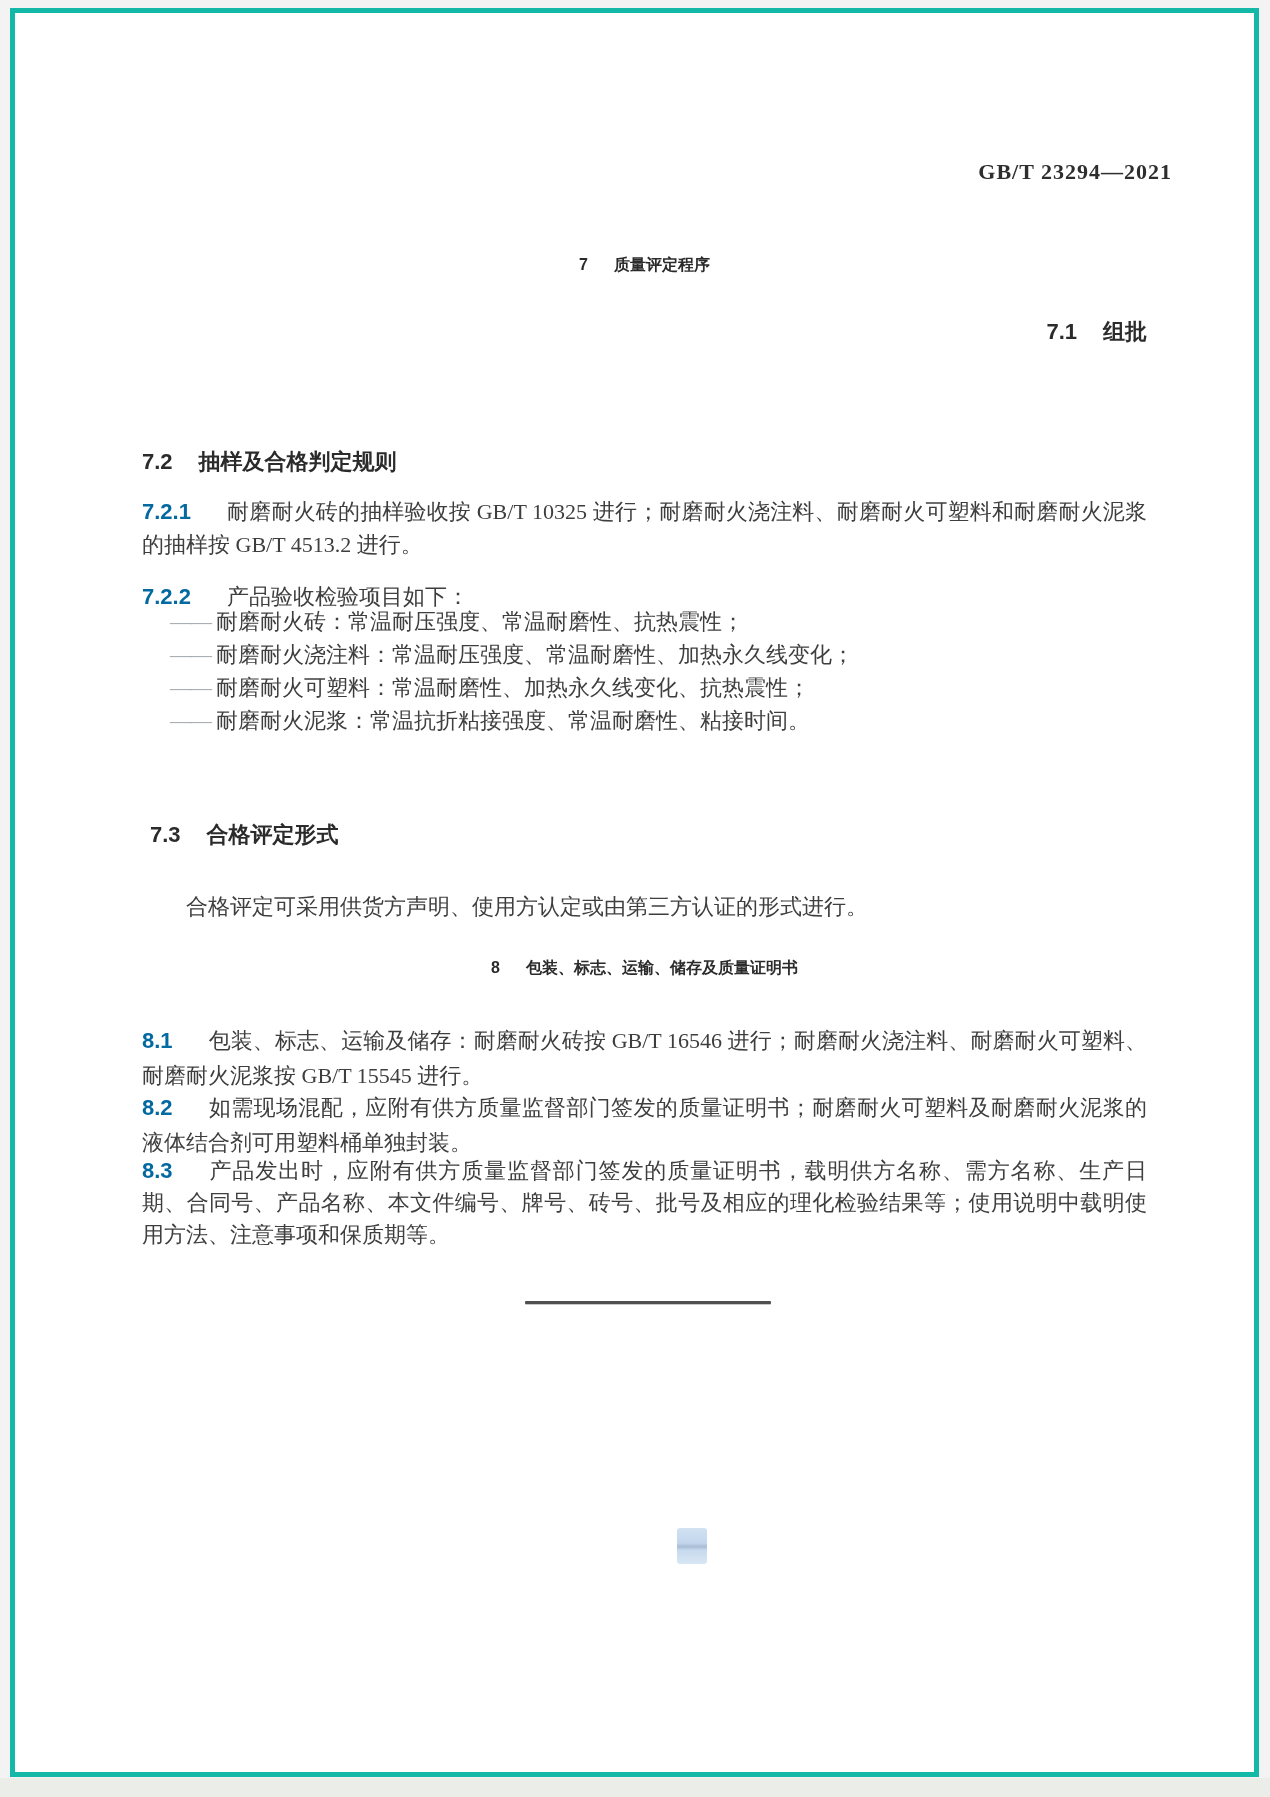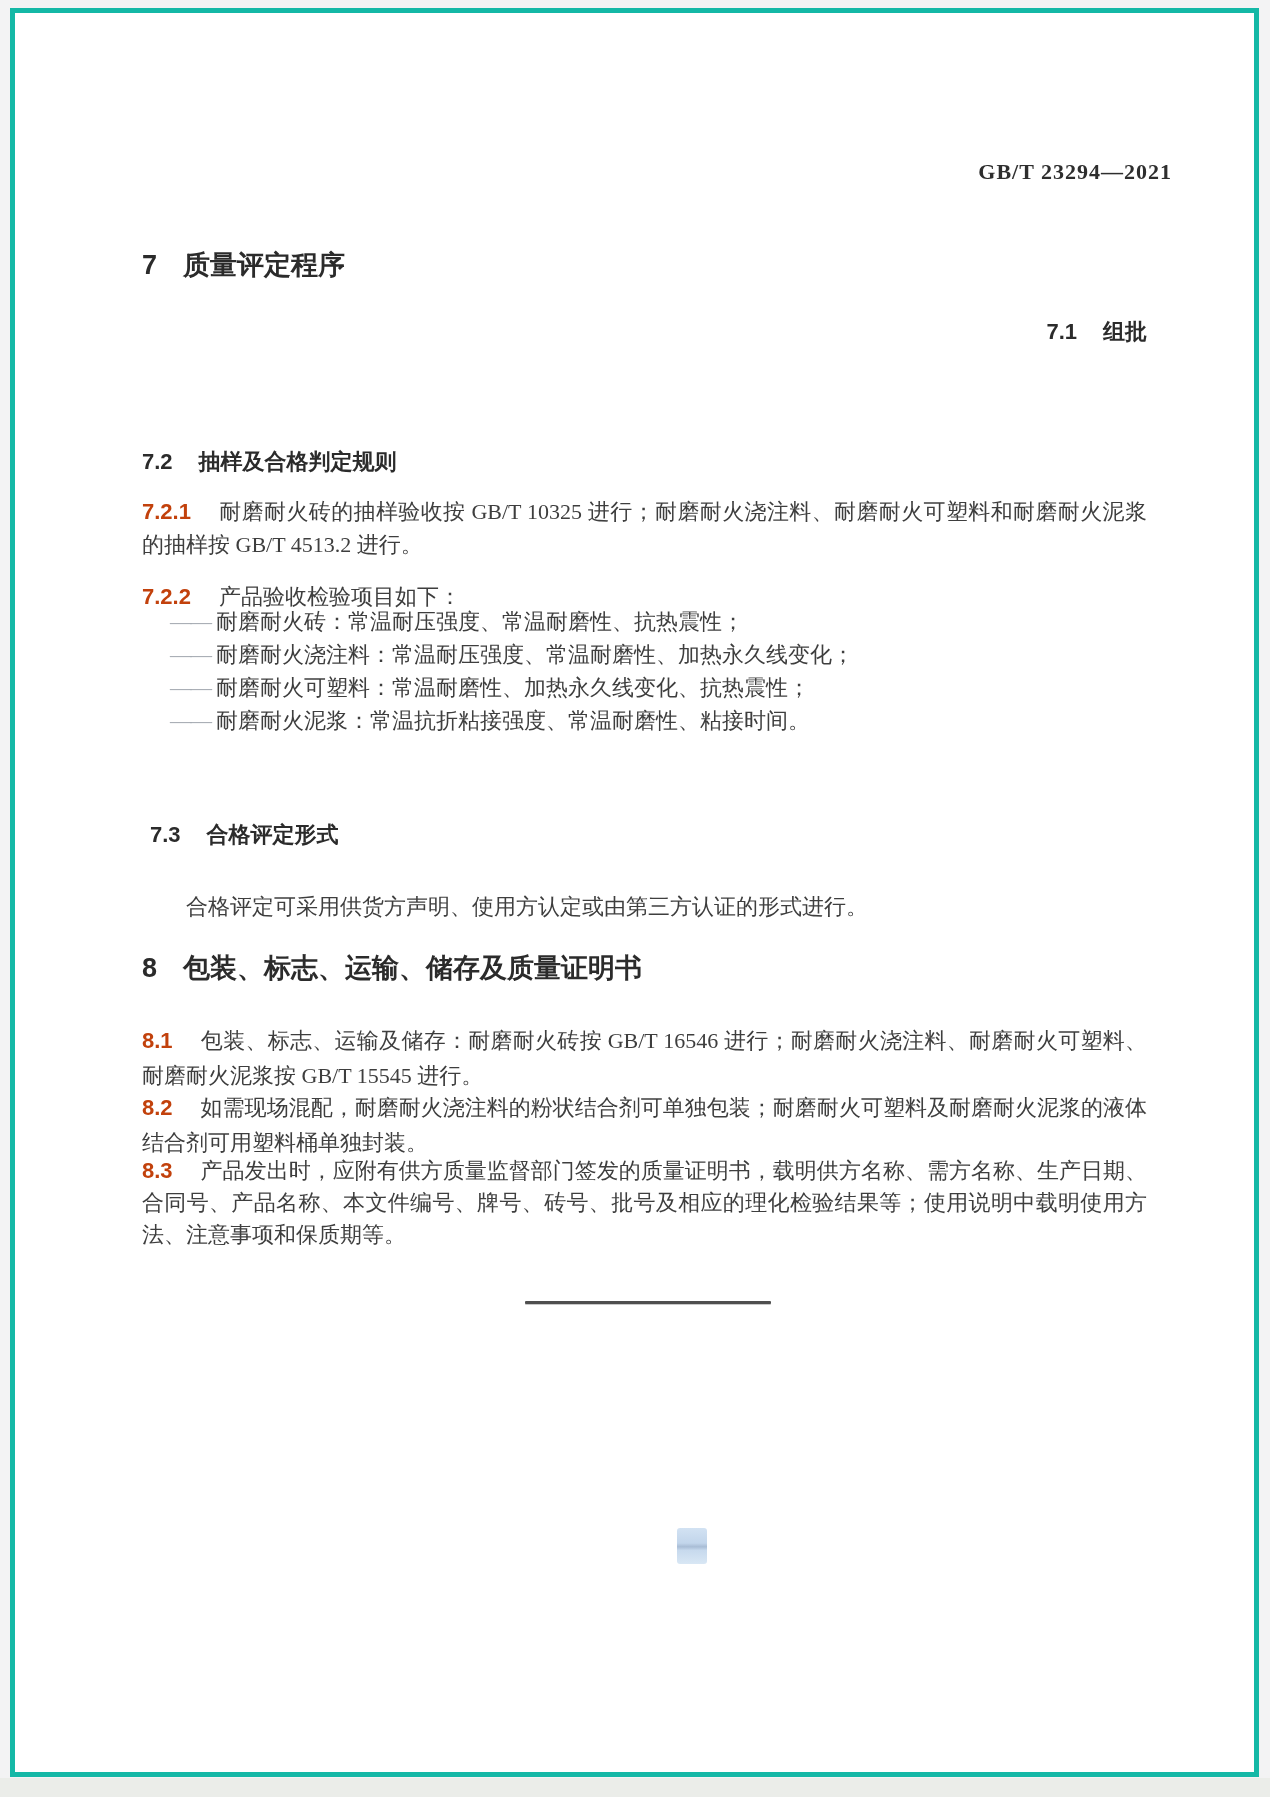--- a/index.html
+++ b/index.html
@@ -30,32 +30,32 @@
     font-family:"Liberation Serif","DejaVu Serif",serif;
     font-weight:700; font-size:22px; color:#2e2e2e;
     letter-spacing:1px;
   }
 
   .heading {
     font-family:"Liberation Sans","DejaVu Sans",sans-serif;
     font-weight:700; color:#2b2b2b; font-size:22px;
     line-height:28px;
   }
-  .heading-lvl1 { font-size:27px; }
+  .heading-lvl1 { font-size:16px;text-align:center; }
   .hnum { display:inline-block; margin-right:26px; }
 
   .para {
     font-size:22px; color:#3e3e3e; line-height:31px;
     text-align:justify;
   }
   .indent2 { text-indent:2em; }
   .pnum {
     font-family:"Liberation Sans","DejaVu Sans",sans-serif;
-    font-weight:700; color:#c2410c;
-    margin-right:28px;
+    font-weight:700; color:#0369a1;
+    margin-right:36px;
   }
 
   .t-h7   { top:238px; }
   .t-h71  { top:305px;text-align:right; }
   .t-p71  { top:350px; }
   .t-h72  { top:435px; }
   .t-p721 { top:482px; line-height:33px; }
   .t-p722 { top:568px; }
   .t-items{ top:584px;margin-top:8px; }
   .t-p723 { top:721px; }
@@ -142,21 +142,21 @@
 
     <div class="blk heading heading-lvl1 t-h8">
       <span class="hnum">8</span><span>包装、标志、运输、储存及质量证明书</span>
     </div>
 
     <div class="blk para t-p81">
       <span class="pnum">8.1</span><span>包装、标志、运输及储存：耐磨耐火砖按 GB/T 16546 进行；耐磨耐火浇注料、耐磨耐火可塑料、耐磨耐火泥浆按 GB/T 15545 进行。</span>
     </div>
 
     <div class="blk para t-p82">
-      <span class="pnum">8.2</span><span>如需现场混配，耐磨耐火浇注料的粉状结合剂可单独包装；耐磨耐火可塑料及耐磨耐火泥浆的液体结合剂可用塑料桶单独封装。</span>
+      <span class="pnum">8.2</span><span>如需现场混配，应附有供方质量监督部门签发的质量证明书；耐磨耐火可塑料及耐磨耐火泥浆的液体结合剂可用塑料桶单独封装。</span>
     </div>
 
     <div class="blk para t-p83">
       <span class="pnum">8.3</span><span>产品发出时，应附有供方质量监督部门签发的质量证明书，载明供方名称、需方名称、生产日期、合同号、产品名称、本文件编号、牌号、砖号、批号及相应的理化检验结果等；使用说明中载明使用方法、注意事项和保质期等。</span>
     </div>
 
     <div class="end-divider"></div>
 
     <div class="watermark"></div>
 

